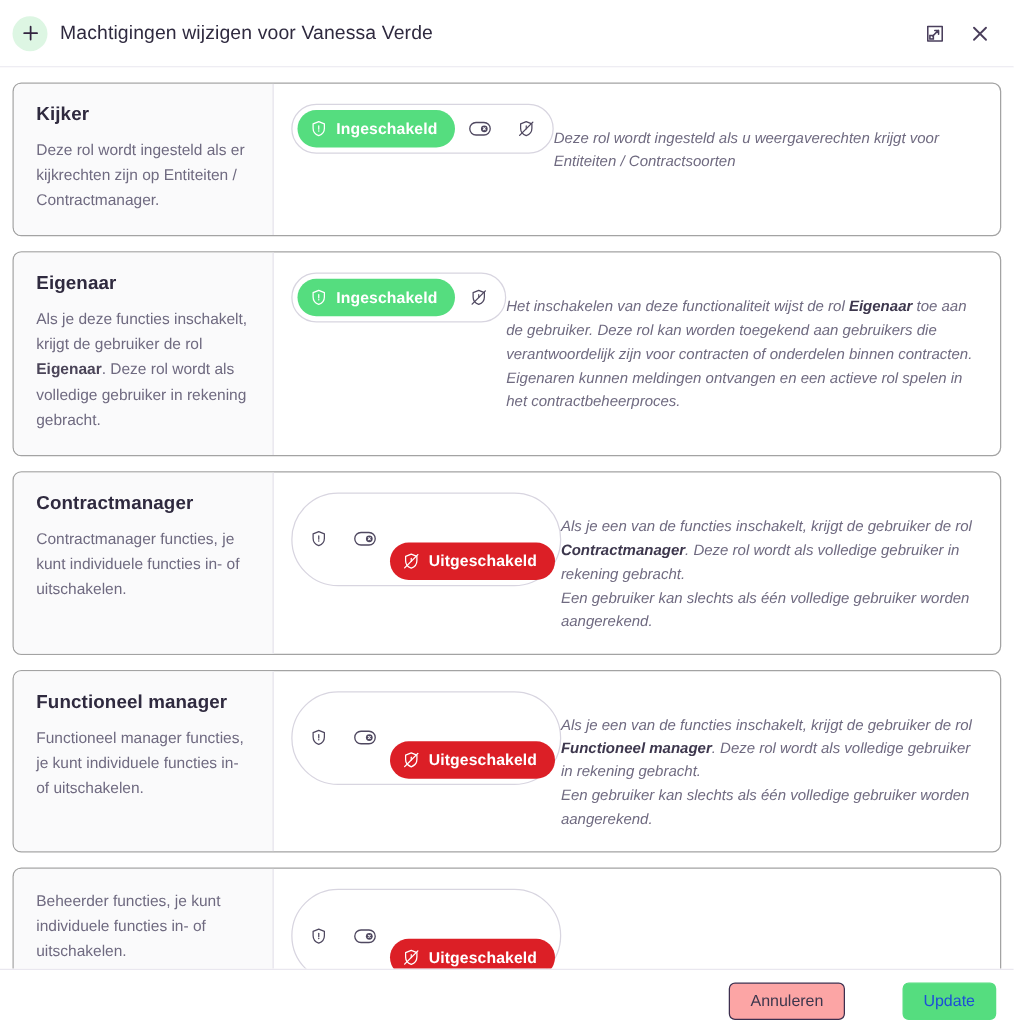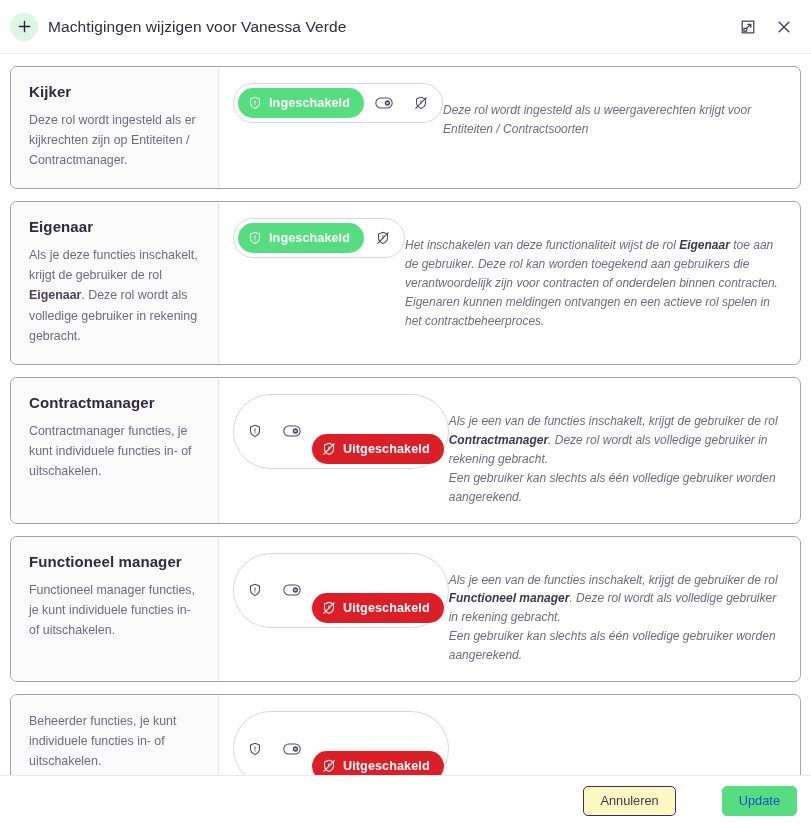--- a/index.html
+++ b/index.html
@@ -171,21 +171,21 @@
   }
   .btn {
     height: 30px;
     border-radius: 5px;
     font-size: 12.8px;
     padding: 0 16px;
     cursor: pointer;
     font-family: "Liberation Sans", sans-serif;
   }
   .btn-cancel {
-    background: #fef9c3;
+    background: #fca5a5;
     border: 1px solid #3d2f4f;
     color: #3d374d;
   }
   .btn-update {
     background: #55dd7f;
     border: 1px solid #55dd7f;
     color: #1d4ed8;
     margin-left: 36px;
   }
 </style>

